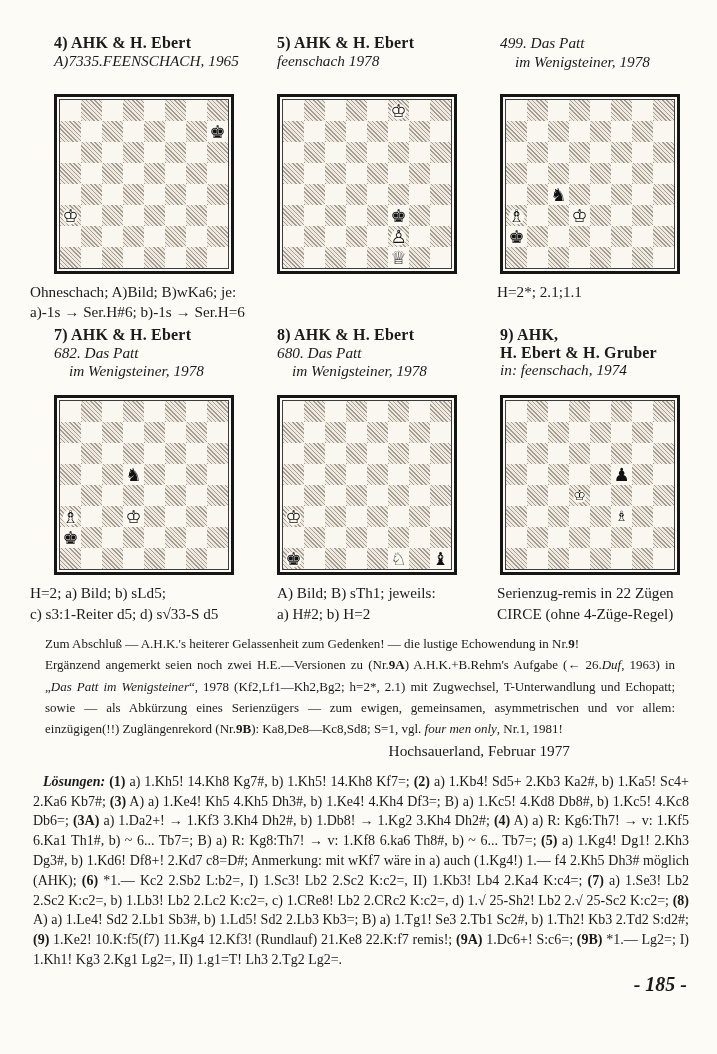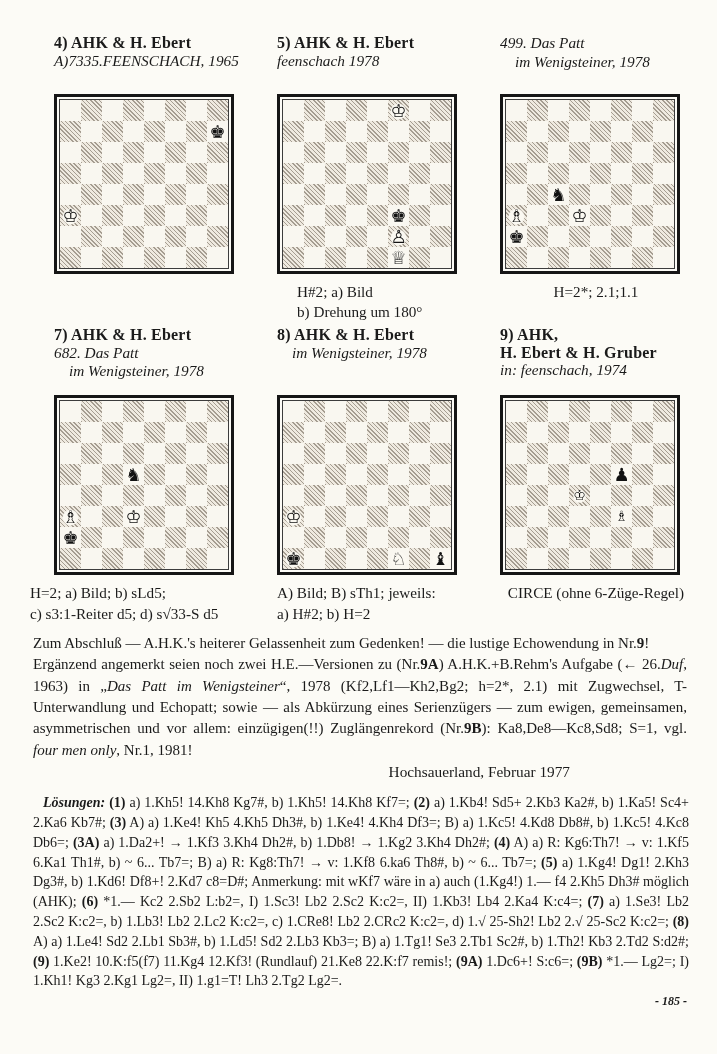--- a/index.html
+++ b/index.html
@@ -18,21 +18,21 @@
   .row2 .problem .head { height:69px; }
   .title-line { font-weight:bold; font-size:16px; line-height:17.5px; white-space:nowrap; letter-spacing:.2px; }
   .source-line { font-style:italic; font-size:15.3px; line-height:18.5px; white-space:nowrap; }
   .source-line.indent { padding-left:15px; }
 
   .p4 .head,.p4 .board-frame,.p7 .head,.p7 .board-frame { margin-left:24px; }
   .p5 .head,.p5 .board-frame,.p8 .head,.p8 .board-frame { margin-left:2px; }
   .p6 .head,.p6 .board-frame,.p9 .head,.p9 .board-frame { margin-left:5px; }
   .p5 .caption { margin-left:22px; }
   .p8 .caption { margin-left:2px; }
-  .p6 .caption,.p9 .caption { margin-left:2px;text-align:center; }
+  .p6 .caption,.p9 .caption { margin-left:2px; }
 
   
   .board-frame { display:inline-block; border:3px solid #161616; padding:2px; background:#fcfbf6; }
   .board { position:relative; width:168px; height:168px; border:1px solid #3c3c3c; box-sizing:content-box; }
   .sq { position:absolute; width:21px; height:21px; }
   .sq.light { background:#f9f7f0; }
   .sq.dark  { background:repeating-linear-gradient(45deg,#a59d91 0 1px,#efeae0 1px 3px); }
   .piece {
     position:absolute; width:21px; height:21px; z-index:2;
     font-family:"DejaVu Sans",sans-serif; font-size:18px; line-height:22px; text-align:center; color:#121212;
@@ -40,28 +40,28 @@
   }
   .piece.small {
     font-size:14px; line-height:21px;
     background:radial-gradient(circle at 50% 55%, #fbf9f2 0 5.5px, rgba(251,249,242,0) 7px);
   }
 
   .caption { margin-top:4px; font-size:15.2px; line-height:20.2px; }
   .caption div { white-space:nowrap; }
 
   
-  .para { font-size:15px; line-height:21.4px; text-align:justify; margin:0 3px; }
+  .para { font-size:13px; line-height:21.4px; text-align:justify; margin:0 15px; }
   #closing-p { margin-top:9px; }
   .signature { width:540px; text-align:right; font-size:15.3px; line-height:21px; }
   .solutions { margin:11px 1px 0 3px; font-size:14px; line-height:19.8px; text-align:justify; text-indent:10px; }
   .b  { font-weight:bold; }
   .i  { font-style:italic; }
   .bi { font-weight:bold; font-style:italic; }
-  .page-number { text-align:right; font-weight:bold; font-style:italic; font-size:12px; margin-top:3px; padding-right:3px; }
+  .page-number { text-align:right; font-weight:bold; font-style:italic; font-size:20px; margin-top:3px; padding-right:3px; }
 </style>
 </head>
 <body>
 
 <div class="page">
   <div class="content">
     <section class="problems-row row1" id="row1">
         <article class="problem p4"><div class="head">
             <div class="title-line">4) AHK &amp; H. Ebert</div>
             <div class="source-line">A)7335.FEENSCHACH, 1965</div>
@@ -125,21 +125,24 @@
               <div class="sq dark" style="left: 0px; top: 147px;"></div>
               <div class="sq light" style="left: 21px; top: 147px;"></div>
               <div class="sq dark" style="left: 42px; top: 147px;"></div>
               <div class="sq light" style="left: 63px; top: 147px;"></div>
               <div class="sq dark" style="left: 84px; top: 147px;"></div>
               <div class="sq light" style="left: 105px; top: 147px;"></div>
               <div class="sq dark" style="left: 126px; top: 147px;"></div>
               <div class="sq light" style="left: 147px; top: 147px;"></div>
               <span class="piece" style="left: 147px; top: 21px;">♚</span>
               <span class="piece" style="left: 0px; top: 105px;">♔</span>
-            </div></div></article>
+            </div></div><div class="caption">
+            <div>Ohneschach; A)Bild; B)wKa6; je:</div>
+            <div>a)-1s → Ser.H#6; b)-1s → Ser.H=6</div>
+          </div></article>
         <article class="problem p5"><div class="head">
             <div class="title-line">5) AHK &amp; H. Ebert</div>
             <div class="source-line">feenschach 1978</div>
           </div><div class="board-frame"><div class="board">
               <div class="sq light" style="left: 0px; top: 0px;"></div>
               <div class="sq dark" style="left: 21px; top: 0px;"></div>
               <div class="sq light" style="left: 42px; top: 0px;"></div>
               <div class="sq dark" style="left: 63px; top: 0px;"></div>
               <div class="sq light" style="left: 84px; top: 0px;"></div>
               <div class="sq dark" style="left: 105px; top: 0px;"></div>
@@ -198,24 +201,21 @@
               <div class="sq dark" style="left: 42px; top: 147px;"></div>
               <div class="sq light" style="left: 63px; top: 147px;"></div>
               <div class="sq dark" style="left: 84px; top: 147px;"></div>
               <div class="sq light" style="left: 105px; top: 147px;"></div>
               <div class="sq dark" style="left: 126px; top: 147px;"></div>
               <div class="sq light" style="left: 147px; top: 147px;"></div>
               <span class="piece" style="left: 105px; top: 0px;">♔</span>
               <span class="piece" style="left: 105px; top: 105px;">♚</span>
               <span class="piece" style="left: 105px; top: 126px;">♙</span>
               <span class="piece" style="left: 105px; top: 147px;">♕</span>
-            </div></div><div class="caption">
-            <div>H#2; a) Bild</div>
-            <div>b) Drehung um 180°</div>
-          </div></article>
+            </div></div></article>
         <article class="problem p6"><div class="head">
             <div class="source-line">499. Das Patt</div>
             <div class="source-line indent">im Wenigsteiner, 1978</div>
           </div><div class="board-frame"><div class="board">
               <div class="sq light" style="left: 0px; top: 0px;"></div>
               <div class="sq dark" style="left: 21px; top: 0px;"></div>
               <div class="sq light" style="left: 42px; top: 0px;"></div>
               <div class="sq dark" style="left: 63px; top: 0px;"></div>
               <div class="sq light" style="left: 84px; top: 0px;"></div>
               <div class="sq dark" style="left: 105px; top: 0px;"></div>
@@ -358,20 +358,21 @@
               <span class="piece" style="left: 63px; top: 63px;">♞</span>
               <span class="piece" style="left: 0px; top: 105px;">♗</span>
               <span class="piece" style="left: 63px; top: 105px;">♔</span>
               <span class="piece" style="left: 0px; top: 126px;">♚</span>
             </div></div><div class="caption">
             <div>H=2; a) Bild; b) sLd5;</div>
             <div>c) s3:1-Reiter d5; d) s√33-S d5</div>
           </div></article>
         <article class="problem p8"><div class="head">
             <div class="title-line">8) AHK &amp; H. Ebert</div>
+            <div class="source-line">680. Das Patt</div>
             <div class="source-line indent">im Wenigsteiner, 1978</div>
           </div><div class="board-frame"><div class="board">
               <div class="sq light" style="left: 0px; top: 0px;"></div>
               <div class="sq dark" style="left: 21px; top: 0px;"></div>
               <div class="sq light" style="left: 42px; top: 0px;"></div>
               <div class="sq dark" style="left: 63px; top: 0px;"></div>
               <div class="sq light" style="left: 84px; top: 0px;"></div>
               <div class="sq dark" style="left: 105px; top: 0px;"></div>
               <div class="sq light" style="left: 126px; top: 0px;"></div>
               <div class="sq dark" style="left: 147px; top: 0px;"></div>
@@ -505,21 +506,22 @@
               <div class="sq dark" style="left: 42px; top: 147px;"></div>
               <div class="sq light" style="left: 63px; top: 147px;"></div>
               <div class="sq dark" style="left: 84px; top: 147px;"></div>
               <div class="sq light" style="left: 105px; top: 147px;"></div>
               <div class="sq dark" style="left: 126px; top: 147px;"></div>
               <div class="sq light" style="left: 147px; top: 147px;"></div>
               <span class="piece" style="left: 105px; top: 63px;">♟</span>
               <span class="piece small" style="left: 63px; top: 84px;">♔</span>
               <span class="piece small" style="left: 105px; top: 105px;">♗</span>
             </div></div><div class="caption">
-            <div>CIRCE (ohne 6-Züge-Regel)</div>
+            <div>Serienzug-remis in 22 Zügen</div>
+            <div>CIRCE (ohne 4-Züge-Regel)</div>
           </div></article>
       </section>
 
     <p class="para" id="closing-p"><span>Zum Abschluß — A.H.K.'s heiterer Gelassenheit zum Gedenken! — die lustige Echowendung in Nr.</span><span class="b">9</span><span>!</span></p>
     <p class="para" id="notes-p"><span>Ergänzend angemerkt seien noch zwei H.E.—Versionen zu (Nr.</span><span class="b">9A</span><span>) A.H.K.+B.Rehm's Aufgabe (← 26.</span><span class="i">Duf</span><span>, 1963) in „</span><span class="i">Das Patt im Wenigsteiner</span><span>“, 1978 (Kf2,Lf1—Kh2,Bg2; h=2*, 2.1) mit Zugwechsel, T-Unterwandlung und Echopatt; sowie — als Abkürzung eines Serienzügers — zum ewigen, gemeinsamen, asymmetrischen und vor allem: einzügigen(!!) Zuglängenrekord (Nr.</span><span class="b">9B</span><span>): Ka8,De8—Kc8,Sd8; S=1, vgl. </span><span class="i">four men only</span><span>, Nr.1, 1981!</span></p>
     <div class="signature">Hochsauerland, Februar 1977</div>
 
     <p class="solutions" id="solutions-p"><span class="bi">Lösungen:</span><span>  </span><span class="b">(1)</span><span> a) 1.Kh5! 14.Kh8 Kg7#, b) 1.Kh5! 14.Kh8 Kf7=;  </span><span class="b">(2)</span><span> a) 1.Kb4! Sd5+ 2.Kb3 Ka2#, b) 1.Ka5! Sc4+ 2.Ka6 Kb7#;  </span><span class="b">(3)</span><span> A) a) 1.Ke4! Kh5 4.Kh5 Dh3#, b) 1.Ke4! 4.Kh4 Df3=;  B) a) 1.Kc5! 4.Kd8 Db8#, b) 1.Kc5! 4.Kc8 Db6=;  </span><span class="b">(3A)</span><span> a) 1.Da2+! → 1.Kf3 3.Kh4 Dh2#, b) 1.Db8! → 1.Kg2 3.Kh4 Dh2#;  </span><span class="b">(4)</span><span> A) a) R: Kg6:Th7! → v: 1.Kf5 6.Ka1 Th1#, b) ~ 6... Tb7=; B) a) R: Kg8:Th7! → v: 1.Kf8 6.ka6 Th8#, b) ~ 6... Tb7=;  </span><span class="b">(5)</span><span> a) 1.Kg4! Dg1! 2.Kh3 Dg3#, b) 1.Kd6! Df8+! 2.Kd7 c8=D#; Anmerkung: mit wKf7 wäre in a) auch (1.Kg4!) 1.— f4 2.Kh5 Dh3# möglich (AHK);  </span><span class="b">(6)</span><span> *1.— Kc2 2.Sb2 L:b2=, I) 1.Sc3! Lb2 2.Sc2 K:c2=, II) 1.Kb3! Lb4 2.Ka4 K:c4=;  </span><span class="b">(7)</span><span> a) 1.Se3! Lb2 2.Sc2 K:c2=, b) 1.Lb3! Lb2 2.Lc2 K:c2=, c) 1.CRe8! Lb2 2.CRc2 K:c2=, d) 1.√ 25-Sh2! Lb2 2.√ 25-Sc2 K:c2=;  </span><span class="b">(8)</span><span> A) a) 1.Le4! Sd2 2.Lb1 Sb3#, b) 1.Ld5! Sd2 2.Lb3 Kb3=; B) a) 1.Tg1! Se3 2.Tb1 Sc2#, b) 1.Th2! Kb3 2.Td2 S:d2#;  </span><span class="b">(9)</span><span> 1.Ke2! 10.K:f5(f7) 11.Kg4 12.Kf3! (Rundlauf) 21.Ke8 22.K:f7 remis!;  </span><span class="b">(9A)</span><span> 1.Dc6+! S:c6=;  </span><span class="b">(9B)</span><span> *1.— Lg2=; I) 1.Kh1! Kg3 2.Kg1 Lg2=, II) 1.g1=T! Lh3 2.Tg2 Lg2=.</span></p>
     <div class="page-number">- 185 -</div>
   </div>

